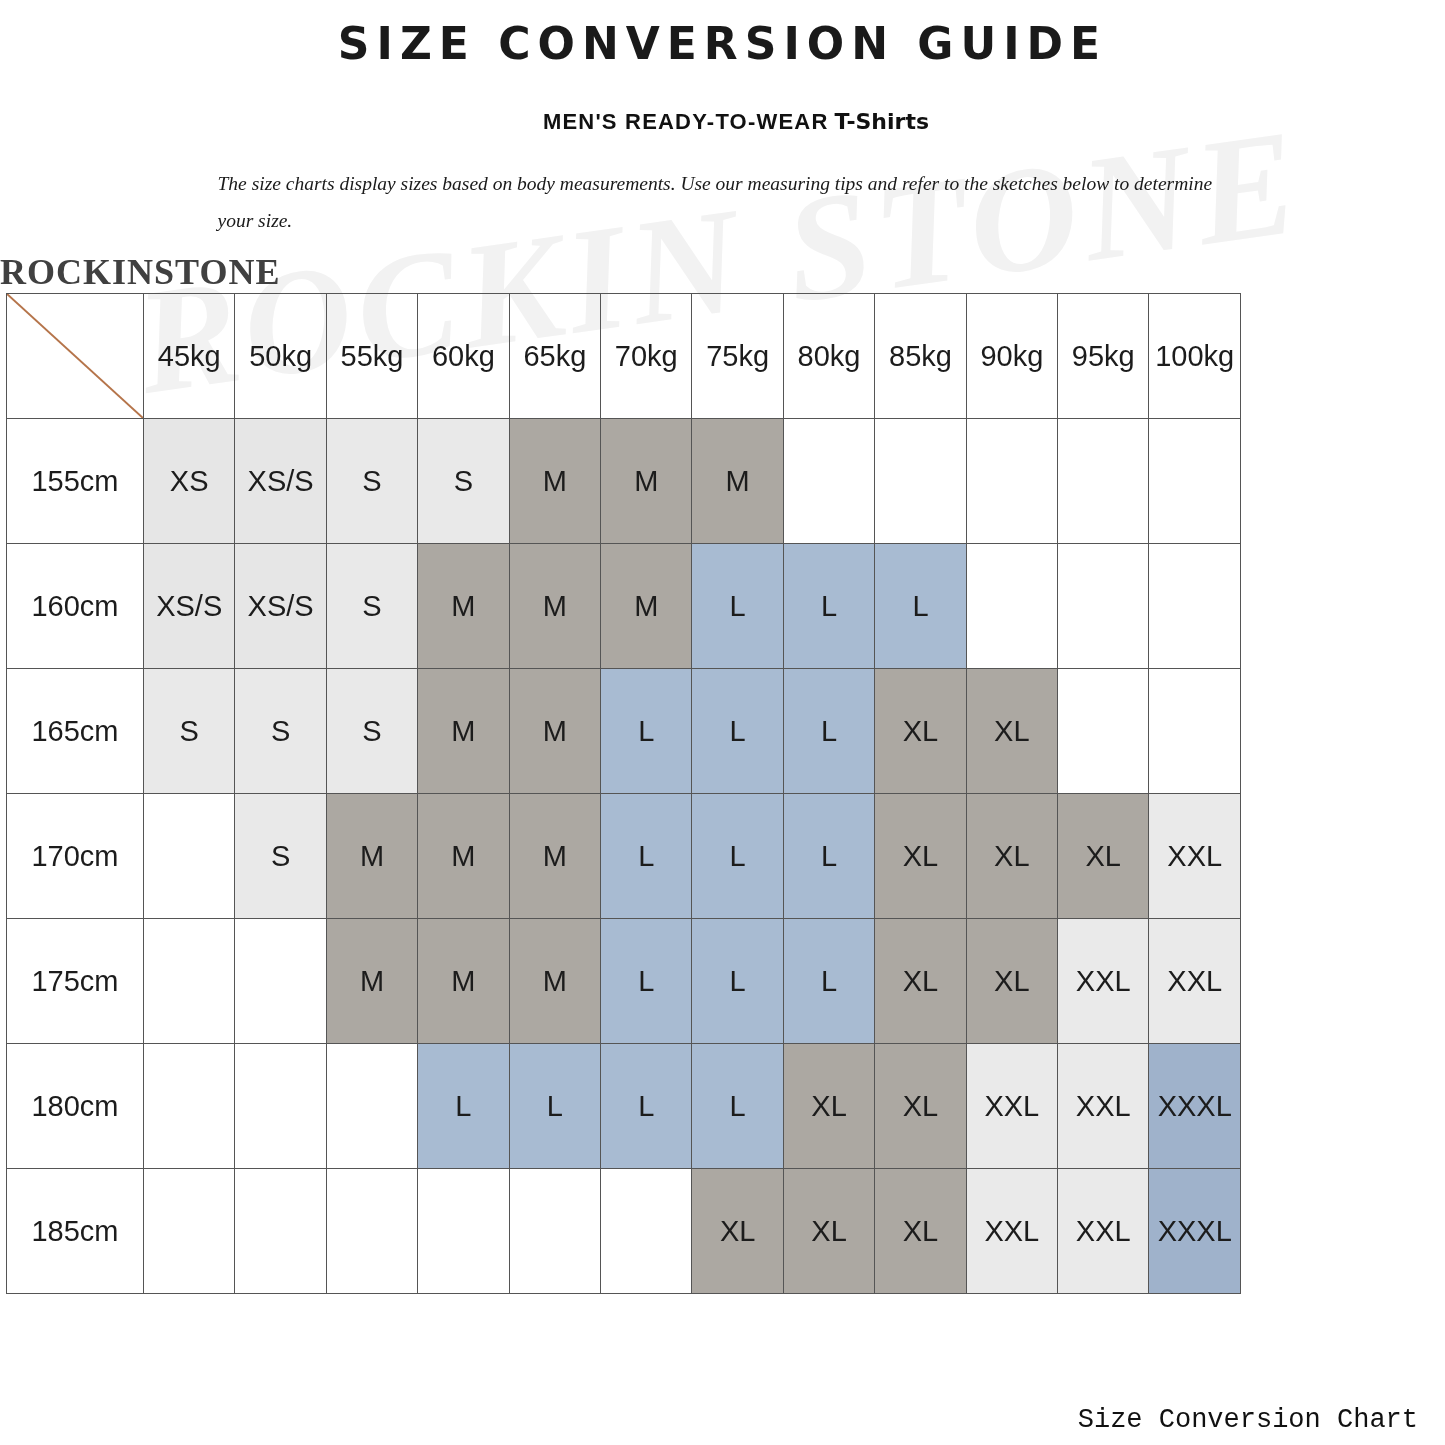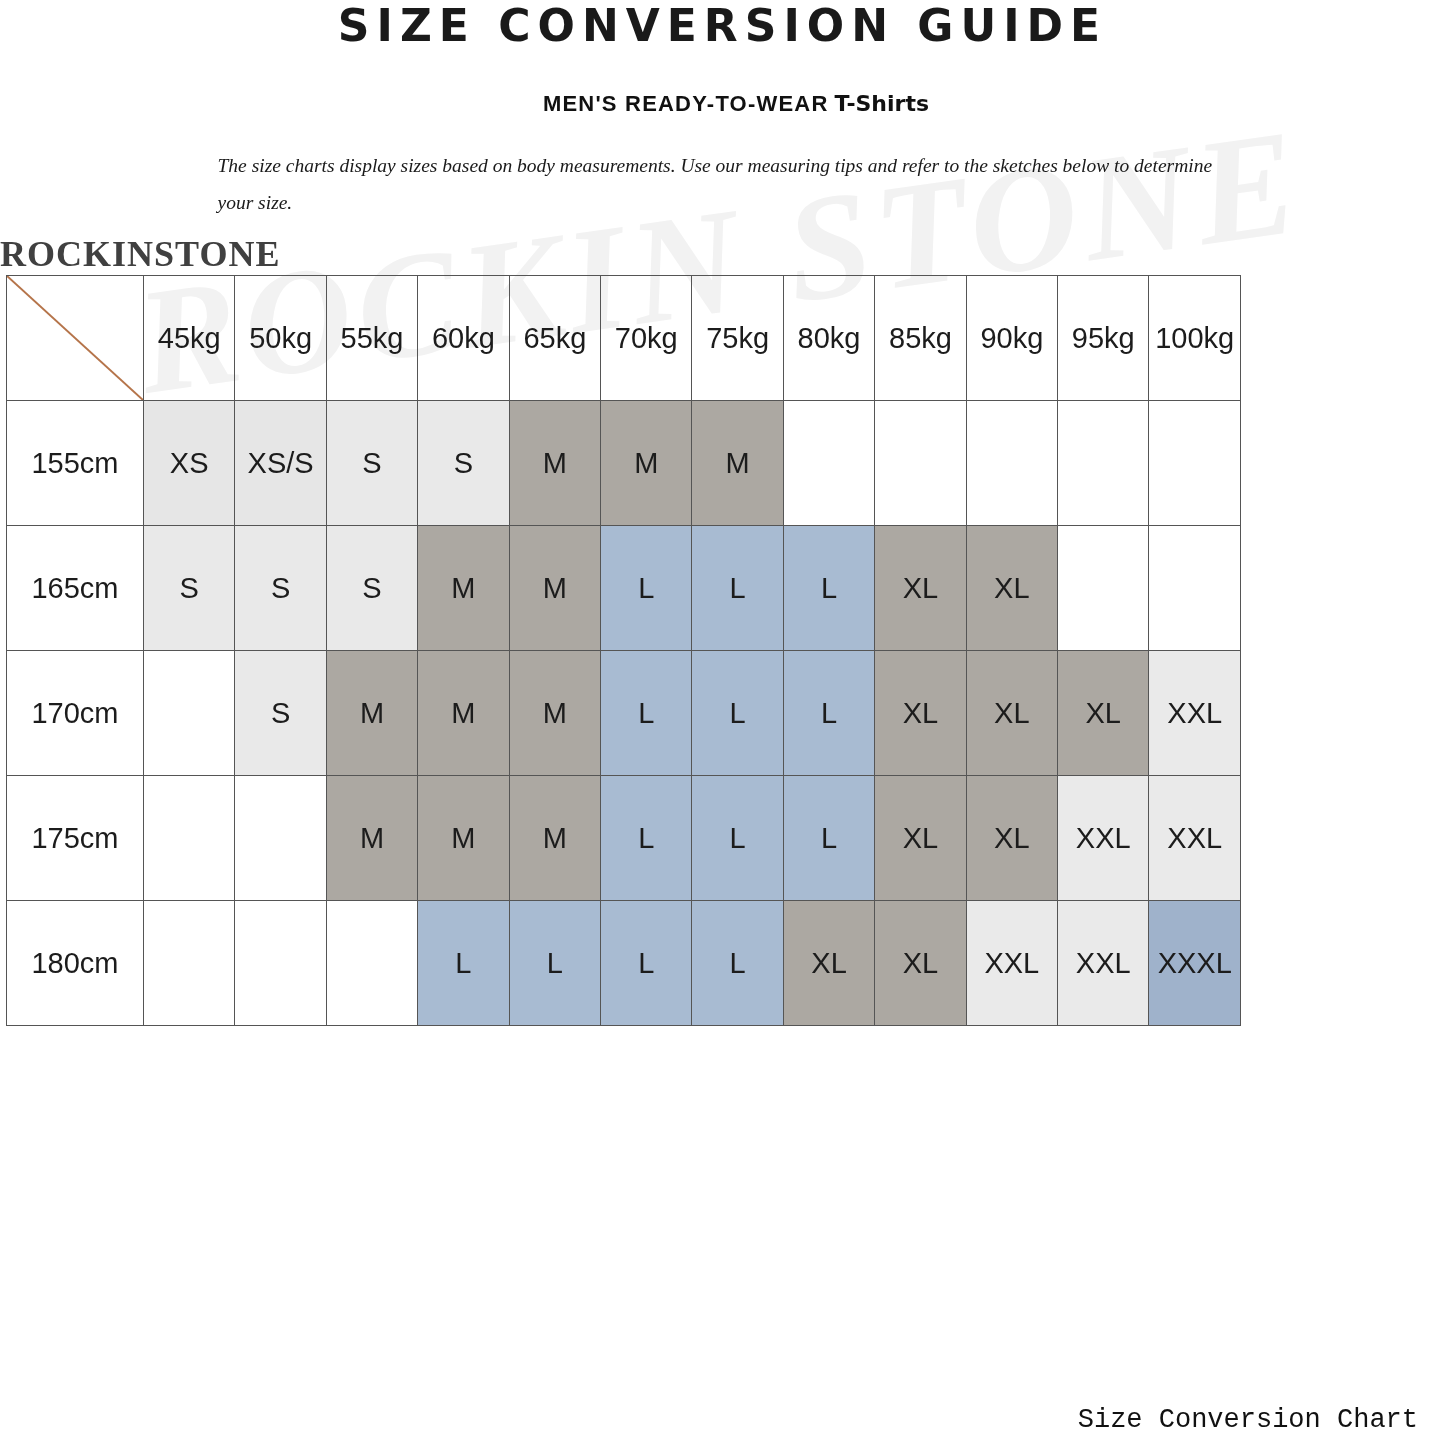--- a/index.html
+++ b/index.html
@@ -42,21 +42,21 @@
     box-sizing: border-box;
   }
 
   .title {
     text-align: center;
     font-family: "DejaVu Sans", sans-serif;
     font-size: 44px;
     font-weight: bold;
     letter-spacing: 7px;
     color: #1a1a1a;
-    padding-top: 0;
+    padding-top: 18px;
   }
 
   .subtitle {
     text-align: center;
     margin-top: 40px;
     font-size: 22px;
     font-weight: bold;
     color: #111;
   }
   .subtitle .lead {
@@ -192,20 +192,35 @@
           <td class="c-m">M</td>
           <td class="c-m">M</td>
           <td class="c-m">M</td>
           <td class="c-blank"></td>
           <td class="c-blank"></td>
           <td class="c-blank"></td>
           <td class="c-blank"></td>
           <td class="c-blank"></td>
         </tr>
         <tr>
+          <td class="rowhead">160cm</td>
+          <td class="c-xs">XS/S</td>
+          <td class="c-xs">XS/S</td>
+          <td class="c-s">S</td>
+          <td class="c-m">M</td>
+          <td class="c-m">M</td>
+          <td class="c-m">M</td>
+          <td class="c-l">L</td>
+          <td class="c-l">L</td>
+          <td class="c-l">L</td>
+          <td class="c-blank"></td>
+          <td class="c-blank"></td>
+          <td class="c-blank"></td>
+        </tr>
+        <tr>
           <td class="rowhead">165cm</td>
           <td class="c-s">S</td>
           <td class="c-s">S</td>
           <td class="c-s">S</td>
           <td class="c-m">M</td>
           <td class="c-m">M</td>
           <td class="c-l">L</td>
           <td class="c-l">L</td>
           <td class="c-l">L</td>
           <td class="c-xl">XL</td>
@@ -245,20 +260,35 @@
         </tr>
         <tr>
           <td class="rowhead">180cm</td>
           <td class="c-blank"></td>
           <td class="c-blank"></td>
           <td class="c-blank"></td>
           <td class="c-l">L</td>
           <td class="c-l">L</td>
           <td class="c-l">L</td>
           <td class="c-l">L</td>
+          <td class="c-xl">XL</td>
+          <td class="c-xl">XL</td>
+          <td class="c-xxl">XXL</td>
+          <td class="c-xxl">XXL</td>
+          <td class="c-xxxl">XXXL</td>
+        </tr>
+        <tr>
+          <td class="rowhead">185cm</td>
+          <td class="c-blank"></td>
+          <td class="c-blank"></td>
+          <td class="c-blank"></td>
+          <td class="c-blank"></td>
+          <td class="c-blank"></td>
+          <td class="c-blank"></td>
+          <td class="c-xl">XL</td>
           <td class="c-xl">XL</td>
           <td class="c-xl">XL</td>
           <td class="c-xxl">XXL</td>
           <td class="c-xxl">XXL</td>
           <td class="c-xxxl">XXXL</td>
         </tr>
       </tbody>
   </table>
 
   <div class="footer">Size Conversion Chart</div>

